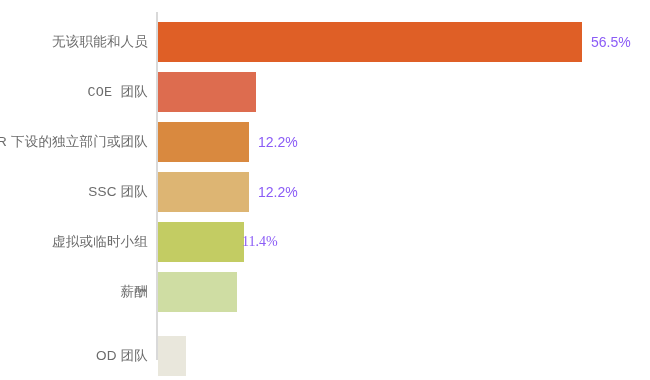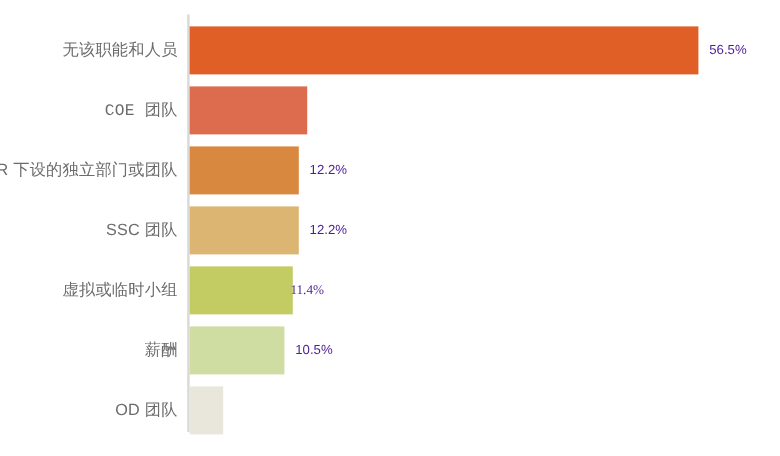--- a/index.html
+++ b/index.html
@@ -59,22 +59,22 @@
     left: 158px;
     top: 5px;
     height: 40px;
   }
   .val-label {
     position: absolute;
     top: 0;
     height: 50px;
     display: flex;
     align-items: center;
-    color: #4c1d95;
-    font-size: 11px;
+    color: #8b5cf6;
+    font-size: 14px;
     white-space: nowrap;
   }
 </style>
 </head>
 <body>
 
 <div id="chart-root">
 
   <div class="plot-area">
     <div class="axis-line"></div>
@@ -99,22 +99,21 @@
           <div class="val-label" style="left: 258px;">12.2%</div>
         </div>
         <div class="bar-row" style="top: 217px;">
           <div class="cat-label">虚拟或临时小组</div>
           <div class="bar" style="width: 86px; background: rgb(195, 204, 99);"></div>
           <div class="val-label" style="left: 242px; font-family: Liberation Serif, serif;">11.4%</div>
         </div>
         <div class="bar-row" style="top: 267px;">
           <div class="cat-label">薪酬</div>
           <div class="bar" style="width: 79px; background: rgb(207, 221, 163);"></div>
-          <div class="val-label" style="left: 246px;">10.5%</div>
         </div>
-        <div class="bar-row" style="top: 317px; text-align: right;">
+        <div class="bar-row" style="top: 331px; text-align: right;">
           <div class="cat-label">OD 团队</div>
           <div class="bar" style="width: 28px; background: rgb(233, 231, 220);"></div>
         </div>
       </div>
   </div>
 
 </div>
 
 </body></html>

